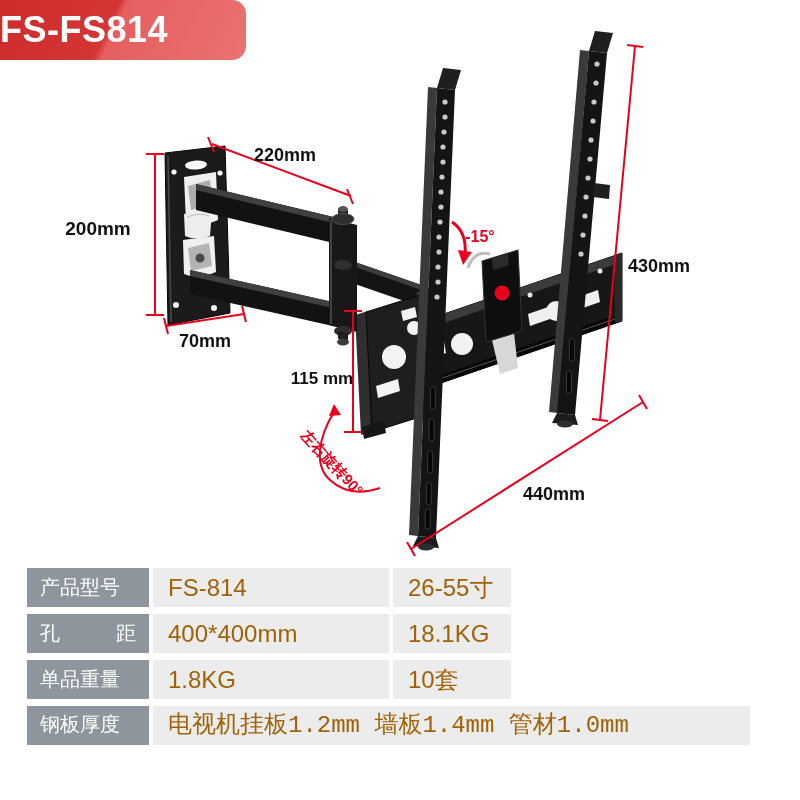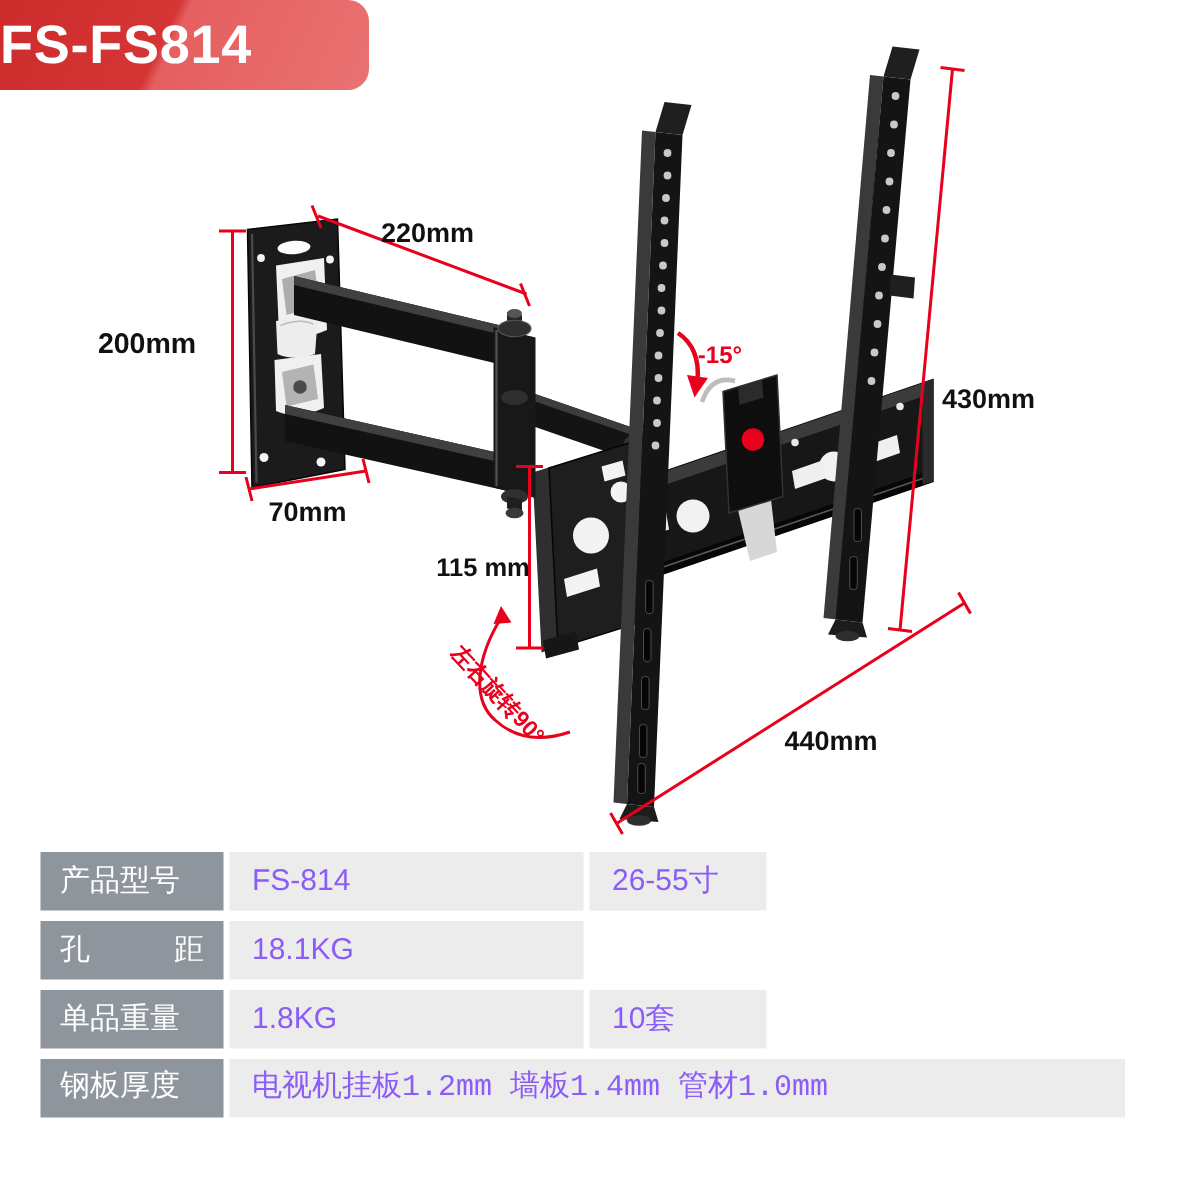--- a/index.html
+++ b/index.html
@@ -19,21 +19,21 @@
   .redtxt{font-family:"Liberation Sans",sans-serif;font-weight:bold;fill:#e8001c;}
 
   
   #spec{position:absolute;left:27px;top:568px;width:647px;}
   .srow{display:grid;grid-template-columns:122px 236px 118px 235px;column-gap:4px;
         height:39px;margin-bottom:7px;}
   .srow.full{grid-template-columns:122px 597px;font-family:Liberation Mono, monospace;}
   .lbl{background:#8e959c;color:#fff;font-size:20px;line-height:39px;
        padding:0 13px;white-space:nowrap;overflow:hidden;}
   .lbl.j{text-align:justify;text-align-last:justify;}
-  .val{background:#ececec;color:#8b5cf6;font-size:20px;line-height:39px;
+  .val{background:#ececec;color:#a16207;font-size:24px;line-height:39px;
        padding:0 0 0 15px;white-space:nowrap;overflow:hidden;}
 </style>
 </head>
 <body>
 
 <div id="stage">
 
   <div id="badge">
     <span>FS-FS814</span>
   </div>
@@ -214,20 +214,21 @@
   </svg>
 
   <div id="spec">
     <div class="srow">
       <div class="lbl">产品型号</div>
       <div class="val">FS-814</div>
       <div class="val">26-55寸</div>
     </div>
     <div class="srow">
       <div class="lbl j">孔 距</div>
+      <div class="val">400*400mm</div>
       <div class="val">18.1KG</div>
     </div>
     <div class="srow">
       <div class="lbl">单品重量</div>
       <div class="val">1.8KG</div>
       <div class="val">10套</div>
     </div>
     <div class="srow full">
       <div class="lbl">钢板厚度</div>
       <div class="val">电视机挂板1.2mm 墙板1.4mm 管材1.0mm</div>

